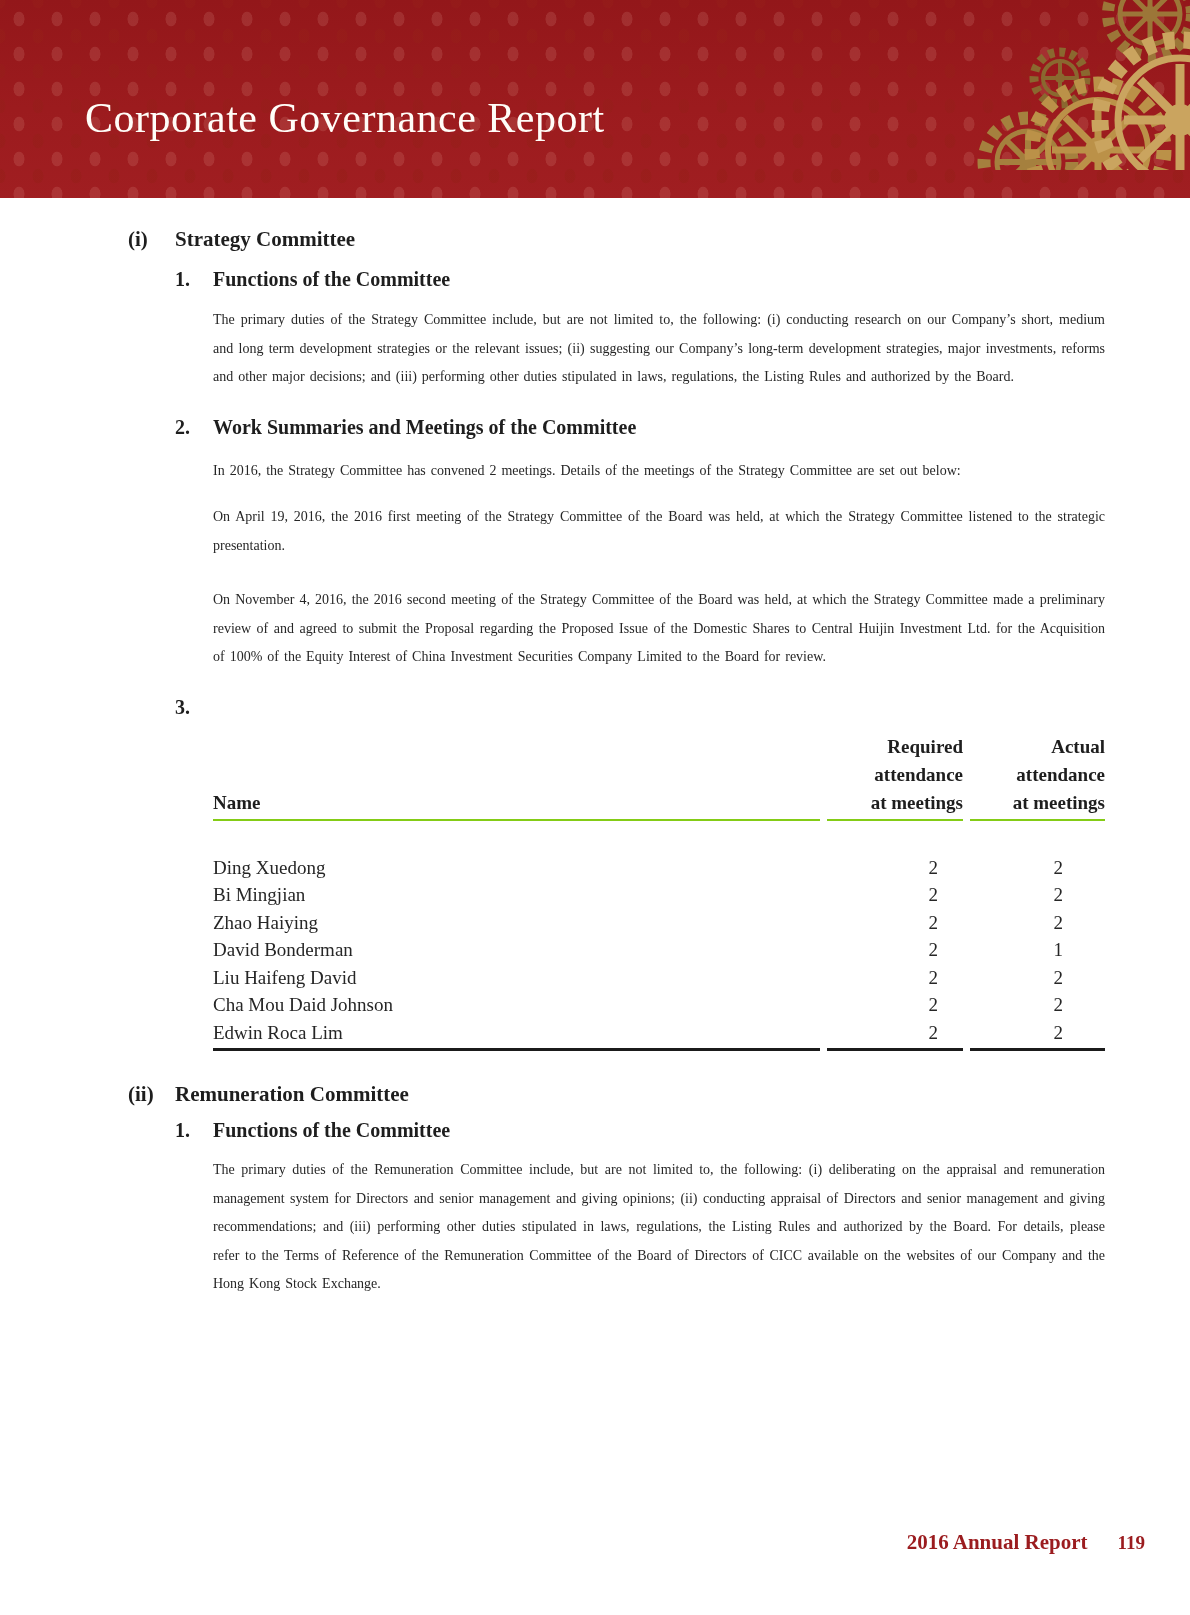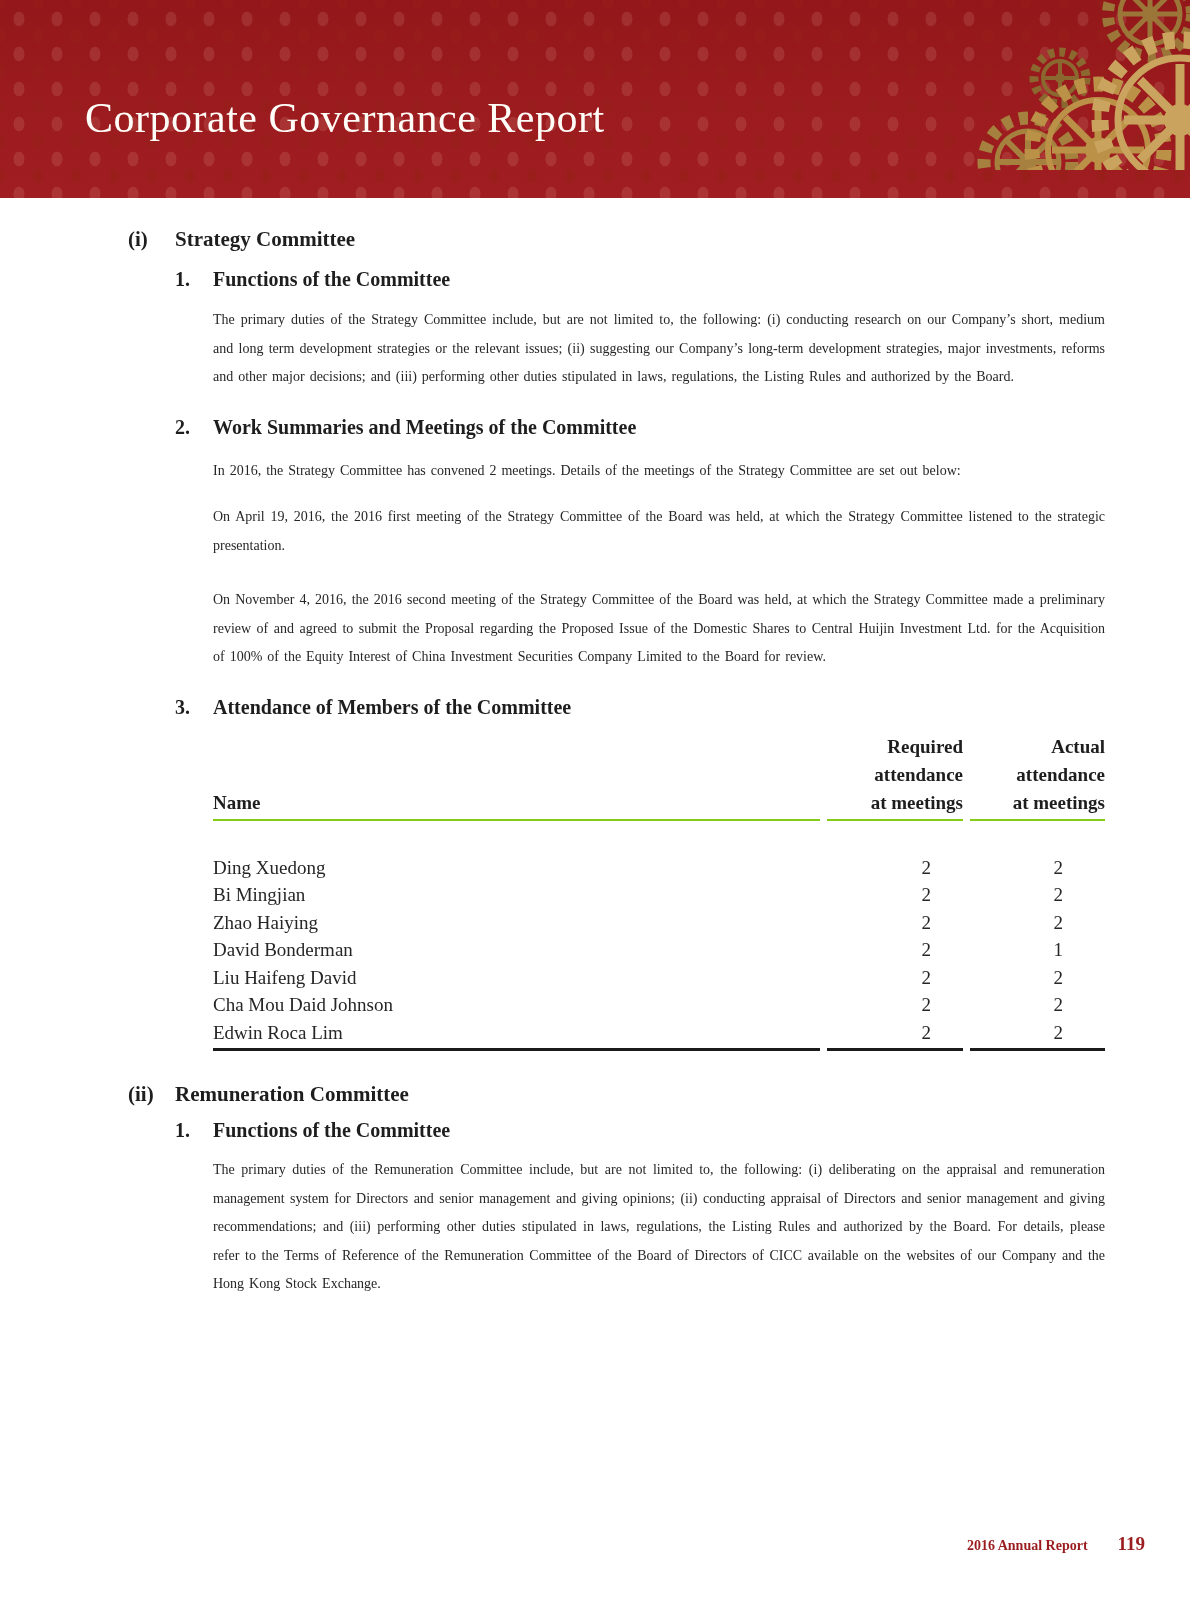--- a/index.html
+++ b/index.html
@@ -38,35 +38,35 @@
   .mt22{margin-top:22px}.mt17{margin-top:17px}.mt14{margin-top:14px}
   .mt13{margin-top:13px}.mt35{margin-top:18px}.mt10{margin-top:10px}
   
   .tbl{margin-left:85px;margin-top:13px;}
   .tbl-head{display:flex;gap:7px;font-weight:bold;font-size:19px;line-height:28px;color:#1e1e1e;}
   .tbl-head .cell{border-bottom:2px solid #84cc16;padding-bottom:2px;box-sizing:border-box;}
   .cell.name{flex:1;display:flex;align-items:flex-end;}
   .cell.req{width:136px;text-align:right;}
   .cell.act{width:135px;text-align:right;}
   .tbl-body{padding-top:33px;}
-  .trow{display:flex;gap:7px;font-size:19px;line-height:27.5px;}
+  .trow{display:flex;font-size:19px;line-height:27.5px;}
   .trow .name{flex:1;}
   .trow .req{width:136px;text-align:right;padding-right:32px;box-sizing:border-box;}
   .trow .act{width:135px;text-align:right;padding-right:42px;box-sizing:border-box;}
   .tbl-rule{display:flex;gap:7px;margin-top:2px;}
   .tbl-rule div{border-top:3px solid #1b1b1b;height:0;}
   .tbl-rule .name{flex:1;}
   .tbl-rule .req{width:136px;}
   .tbl-rule .act{width:135px;}
   
   .footer{
     position:absolute;right:45px;bottom:60px;
     color:#9b1c1f;font-weight:bold;white-space:nowrap;
   }
-  .footer .label{font-size:14px;text-align:right;}
+  .footer .label{font-size:21px;text-align:right;}
   .footer .pagenum{font-size:19px;margin-left:30px;}
 </style>
 </head>
 <body>
 
 <div class="page">
 
   <header class="banner">
     <svg class="gears" viewBox="0 0 340 170" aria-hidden="true">
 
@@ -124,21 +124,20 @@
     <div class="sub mt22">
       <span class="num">2.</span>
       <span>Work Summaries and Meetings of the Committee</span>
     </div>
     <p class="para mt17">In 2016, the Strategy Committee has convened 2 meetings. Details of the meetings of the Strategy Committee are set out below:</p>
     <p class="para mt35">On April 19, 2016, the 2016 first meeting of the Strategy Committee of the Board was held, at which the Strategy Committee listened to the strategic presentation.</p>
     <p class="para mt26">On November 4, 2016, the 2016 second meeting of the Strategy Committee of the Board was held, at which the Strategy Committee made a preliminary review of and agreed to submit the Proposal regarding the Proposed Issue of the Domestic Shares to Central Huijin Investment Ltd. for the Acquisition of 100% of the Equity Interest of China Investment Securities Company Limited to the Board for review.</p>
 
     <div class="sub mt22">
       <span class="num">3.</span>
-      <span>Attendance of Members of the Committee</span>
     </div>
 
     <div class="tbl">
       <div class="tbl-head">
         <div class="cell name">
           <span>Name</span>
         </div>
         <div class="cell req">
           <div>Required</div>
           <div>attendance</div>

